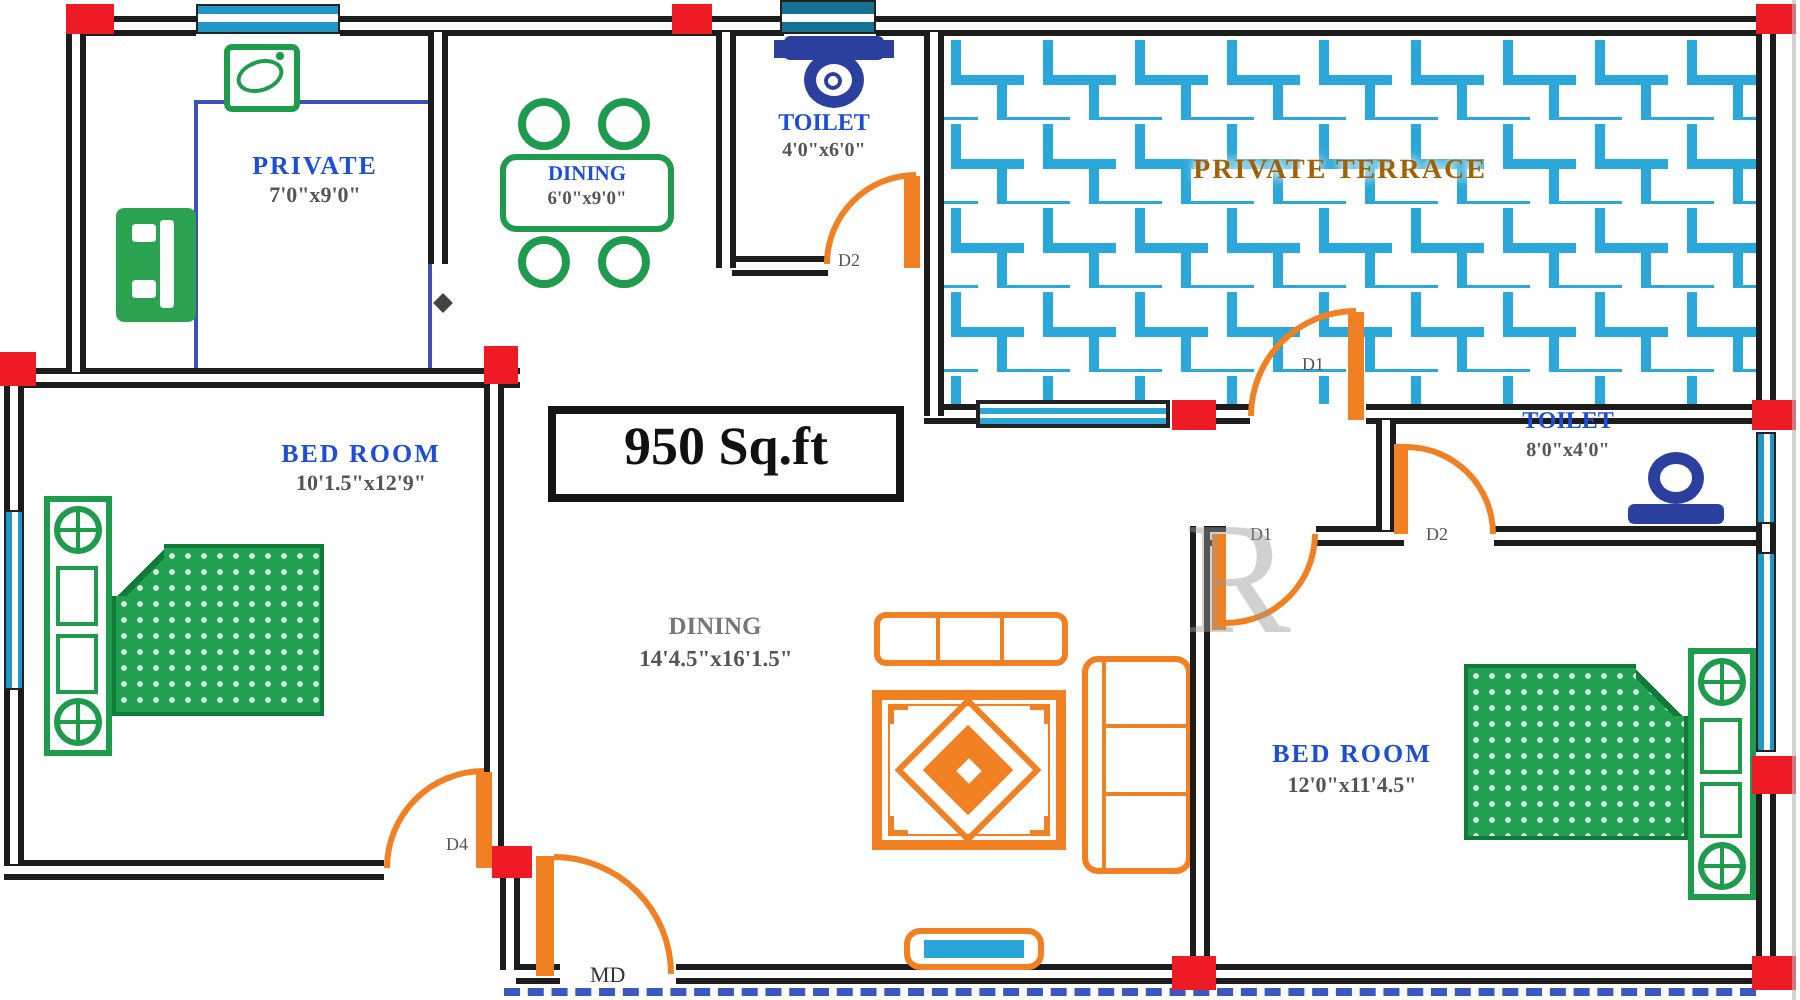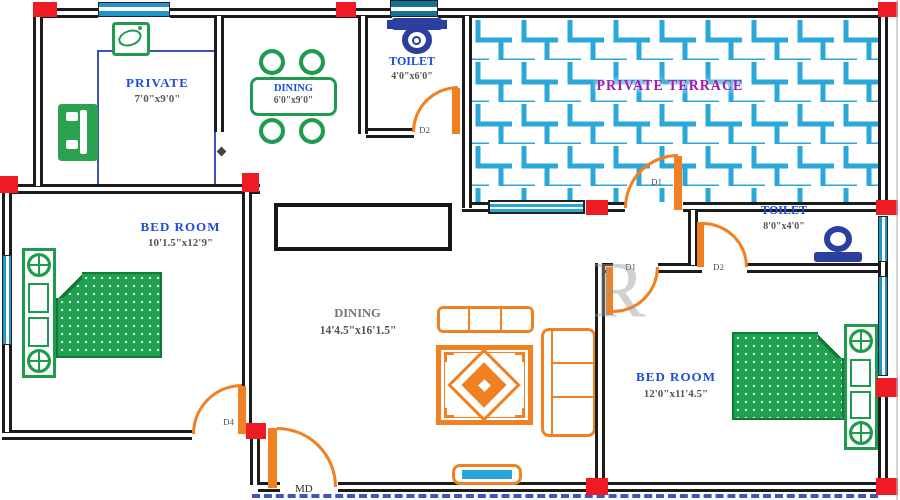--- a/index.html
+++ b/index.html
@@ -154,38 +154,39 @@
   <div class="dims" style="left:252px;top:95px;width:83px;font-size:9.5px;z-index:3;">6'0"x9'0"</div>
 
   <div class="wc" style="left:392px;top:18px;width:50px;height:12px;background:#2b3f9e;border-radius:3px;"></div>
   <div class="wc" style="left:387px;top:20px;width:6px;height:9px;background:#2b3f9e;"></div>
   <div class="wc" style="left:441px;top:20px;width:6px;height:9px;background:#2b3f9e;"></div>
   <div class="wc" style="left:402px;top:26px;width:30px;height:28px;border:6px solid #2b3f9e;border-radius:50%;background:#fff;"></div>
   <div class="wc" style="left:412px;top:36px;width:9px;height:9px;border:2px solid #2b3f9e;border-radius:50%;"></div>
   <div class="rlabel" style="left:372px;top:55px;width:80px;font-size:12px;">TOILET</div>
   <div class="dims" style="left:372px;top:70px;width:80px;font-size:10px;">4'0"x6'0"</div>
 
-  <div class="rlabel" style="left:560px;top:78px;width:220px;font-size:14px;letter-spacing:1px;color:#a21caf;text-shadow:0 0 4px #fff,0 0 6px #fff;z-index:1;">PRIVATE TERRACE</div>
+  <div class="rlabel" style="left:560px;top:78px;width:220px;font-size:14px;letter-spacing:1px;color:#a16207;text-shadow:0 0 4px #fff,0 0 6px #fff;z-index:1;">PRIVATE TERRACE</div>
 
   <div class="wc" style="left:824px;top:226px;width:28px;height:26px;border:6px solid #2b3f9e;border-radius:50%;background:#fff;"></div>
   <div class="wc" style="left:814px;top:252px;width:48px;height:10px;background:#2b3f9e;border-radius:3px;"></div>
   <div class="rlabel" style="left:742px;top:204px;width:84px;font-size:12px;">TOILET</div>
   <div class="dims" style="left:742px;top:220px;width:84px;font-size:10px;">8'0"x4'0"</div>
 
   <div class="green" style="left:22px;top:248px;width:34px;height:130px;"></div>
   <div class="pillow" style="left:27px;top:253px;"></div>
   <div class="pillow" style="left:27px;top:349px;"></div>
   <div class="hbcell" style="left:28px;top:283px;width:21px;height:30px;"></div>
   <div class="hbcell" style="left:28px;top:317px;width:21px;height:30px;"></div>
   <div class="mattress" style="left:56px;top:272px;width:106px;height:86px;"></div>
   <div class="fold" style="left:56px;top:272px;width:26px;height:26px;background:linear-gradient(135deg,#fff 55%,#0e7c38 55%,#0e7c38 64%,rgba(0,0,0,0) 64%);"></div>
   <div class="rlabel" style="left:118px;top:220px;width:125px;font-size:13px;letter-spacing:1px;">BED ROOM</div>
   <div class="dims" style="left:118px;top:236px;width:125px;font-size:11px;">10'1.5"x12'9"</div>
 
   <div style="left:274px;top:203px;width:178px;height:48px;border:4px solid #161616;background:#fff;z-index:5;"></div>
+  <div class="rlabel" style="left:274px;top:209px;width:178px;font-size:27px;color:#111;z-index:6;">950 Sq.ft</div>
 
   <div class="rlabel" style="left:315px;top:307px;width:85px;font-size:12.5px;color:#777;">DINING</div>
   <div class="dims" style="left:293px;top:324px;width:130px;font-size:11.5px;">14'4.5"x16'1.5"</div>
 
   <div class="orange" style="left:437px;top:306px;width:97px;height:27px;border-radius:6px;"></div>
   <div class="oline" style="left:468px;top:308px;width:2px;height:23px;"></div>
   <div class="oline" style="left:500px;top:308px;width:2px;height:23px;"></div>
 
   <div style="left:436px;top:345px;width:97px;height:80px;border:5px solid #f08021;z-index:1;"></div>
   <div style="left:444px;top:352px;width:81px;height:66px;border:1px solid #f08021;z-index:1;"></div>

